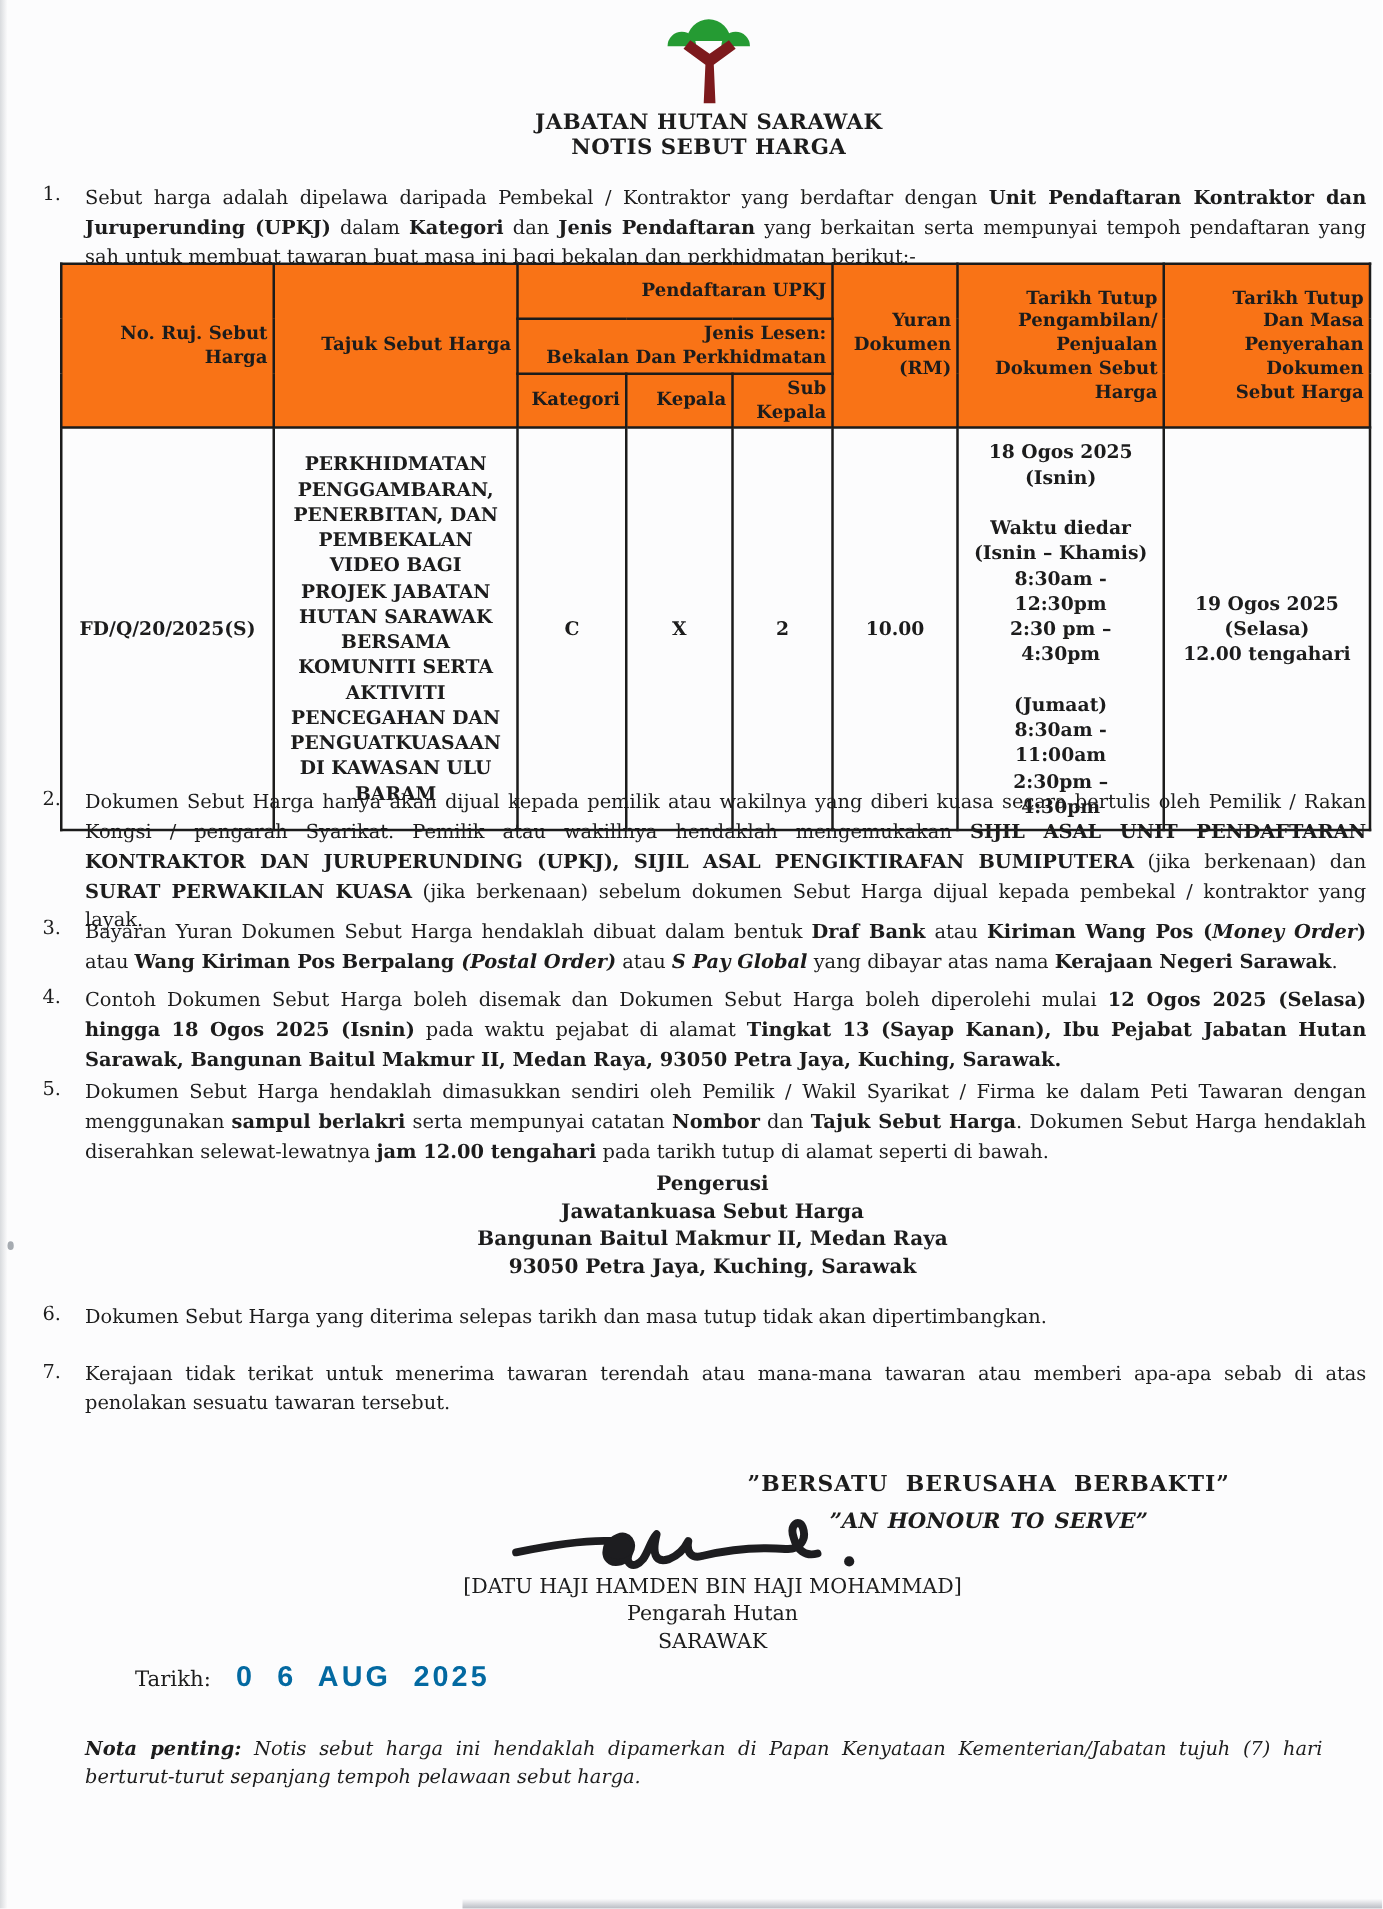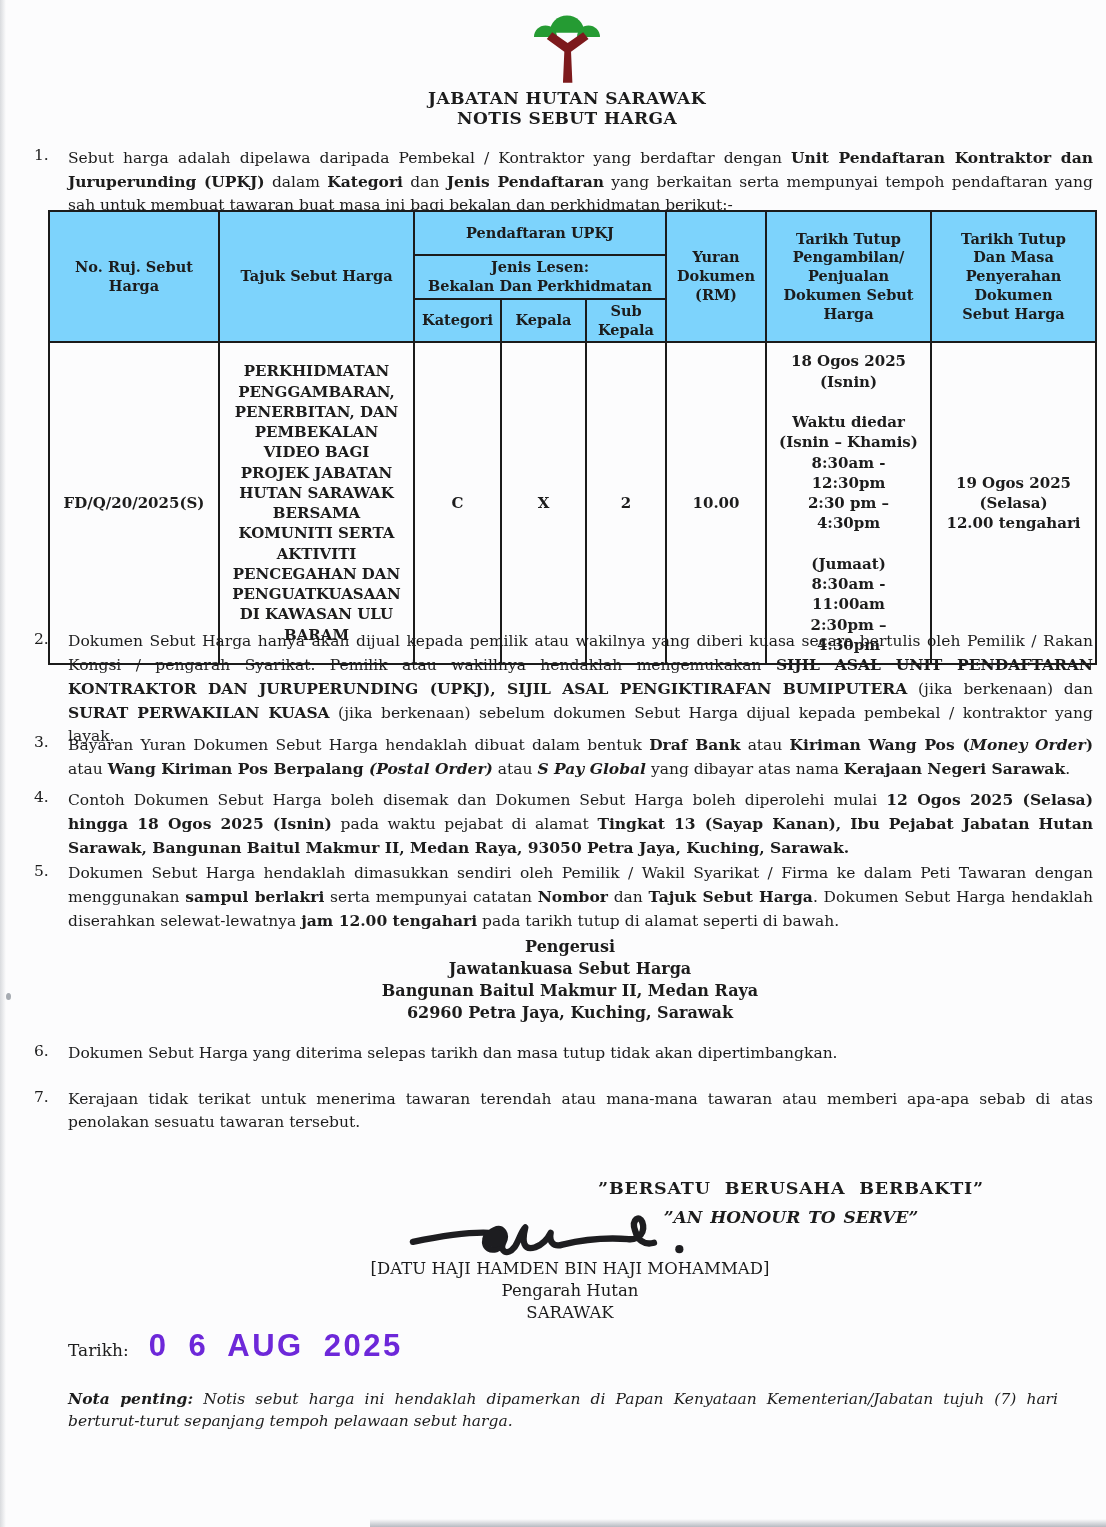--- a/index.html
+++ b/index.html
@@ -15,33 +15,33 @@
   .ptxt{flex:1;text-align:justify;font-size:15.5px;line-height:23px;}
   .b{font-weight:700;}
   .i{font-style:italic;}
   
   .sec-header{top:10px;left:16px;right:0;text-align:center;padding-left:12px;}
   .logo{display:inline-block;}
   .title{font-weight:700;font-size:17px;line-height:20px;letter-spacing:.4px;}
   
   table{border-collapse:collapse;table-layout:fixed;width:1047px;}
   th,td{border:2px solid #1b1b1b;text-align:center;vertical-align:middle;padding:2px 4px;}
-  thead th{background:#7dd3fc;font-weight:700;font-size:14.5px;line-height:1.3;}
+  thead th{background:#f97316;font-weight:700;font-size:14.5px;line-height:1.3;text-align:right;}
   .pre{white-space:pre-line;}
   td.bodycell{font-weight:700;font-size:15px;line-height:1.35;}
   td.tajuk{padding:18px 10px;}
   
   .addr{font-weight:700;font-size:16px;line-height:22px;text-align:center;}
   .motto{text-align:center;}
   .motto1{font-weight:700;font-size:17.5px;letter-spacing:.8px;word-spacing:7px;margin-top:32px;}
   .motto2{font-weight:700;font-style:italic;font-size:17px;margin-top:9px;word-spacing:2px;}
   .signame{font-weight:400;font-size:16.5px;line-height:22px;text-align:center;}
   .datewrap{display:flex;align-items:baseline;gap:20px;}
-  .datelabel{font-size:17px;}
-  .stamp{font-family:"Liberation Sans",sans-serif;font-weight:700;font-size:31px;color:#6d28d9;letter-spacing:2.5px;word-spacing:9px;}
+  .datelabel{font-size:17px;margin-left:40px;}
+  .stamp{font-family:"Liberation Sans",sans-serif;font-weight:700;font-size:23px;color:#0369a1;letter-spacing:2.5px;word-spacing:9px;}
   .note{font-size:15.5px;line-height:22px;font-style:italic;text-align:justify;}
   
   .edge-left{position:absolute;left:0;top:0;bottom:0;width:6px;
     background:linear-gradient(to right,#d9dbde,rgba(255,255,255,0));}
   .edge-bottom{position:absolute;left:370px;right:0;bottom:0;height:8px;
     background:linear-gradient(to bottom,rgba(200,203,208,0),#b7bbc2);}
   .dot-artifact{position:absolute;left:6px;top:993px;width:5px;height:7px;background:#a6abb1;border-radius:50%;}
 </style>
 </head>
 <body>
@@ -158,21 +158,21 @@
   </div>
   <div class="sec numwrap" style="top:862px;left:34px;right:13px;">
     <div class="num">5.</div>
     <div class="ptxt"><span>Dokumen Sebut Harga hendaklah dimasukkan sendiri oleh Pemilik / Wakil Syarikat / Firma ke dalam Peti Tawaran dengan menggunakan </span><span class="b">sampul berlakri</span><span> serta mempunyai catatan </span><span class="b">Nombor</span><span> dan </span><span class="b">Tajuk Sebut Harga</span><span>. Dokumen Sebut Harga hendaklah diserahkan selewat-lewatnya </span><span class="b">jam 12.00 tengahari</span><span> pada tarikh tutup di alamat seperti di bawah.</span></div>
   </div>
 
   <div class="sec addr" style="top:936px;left:34px;right:0;">
     <div>Pengerusi</div>
     <div>Jawatankuasa Sebut Harga</div>
     <div>Bangunan Baitul Makmur II, Medan Raya</div>
-    <div>62960 Petra Jaya, Kuching, Sarawak</div>
+    <div>93050 Petra Jaya, Kuching, Sarawak</div>
   </div>
 
   <div class="sec numwrap" style="top:1042px;left:34px;right:13px;">
     <div class="num">6.</div>
     <div class="ptxt" style="text-align:left;"><span>Dokumen Sebut Harga yang diterima selepas tarikh dan masa tutup tidak akan dipertimbangkan.</span></div>
   </div>
   <div class="sec numwrap" style="top:1088px;left:34px;right:13px;">
     <div class="num">7.</div>
     <div class="ptxt"><span>Kerajaan tidak terikat untuk menerima tawaran terendah atau mana-mana tawaran atau memberi apa-apa sebab di atas penolakan sesuatu tawaran tersebut.</span></div>
   </div>

